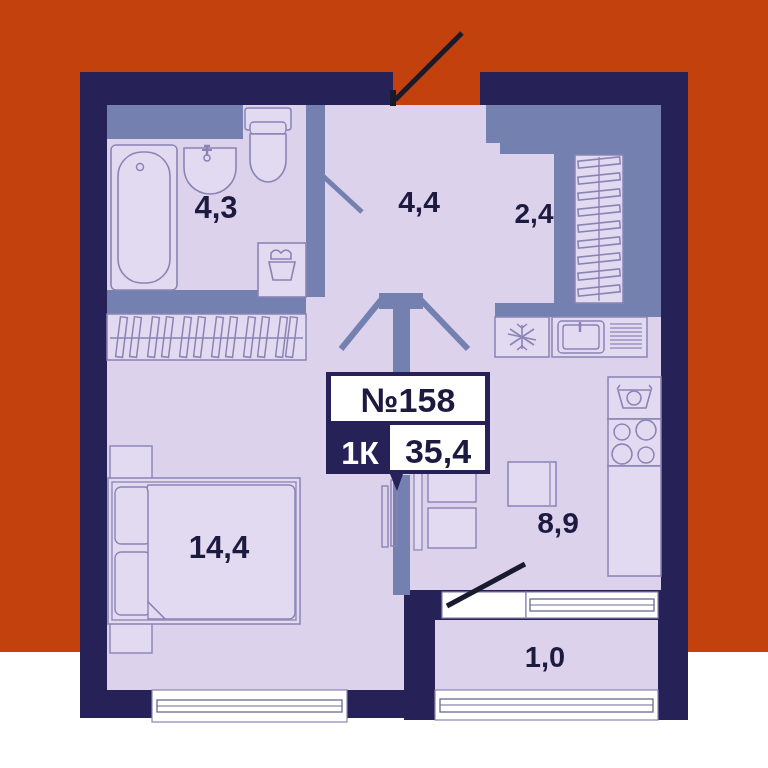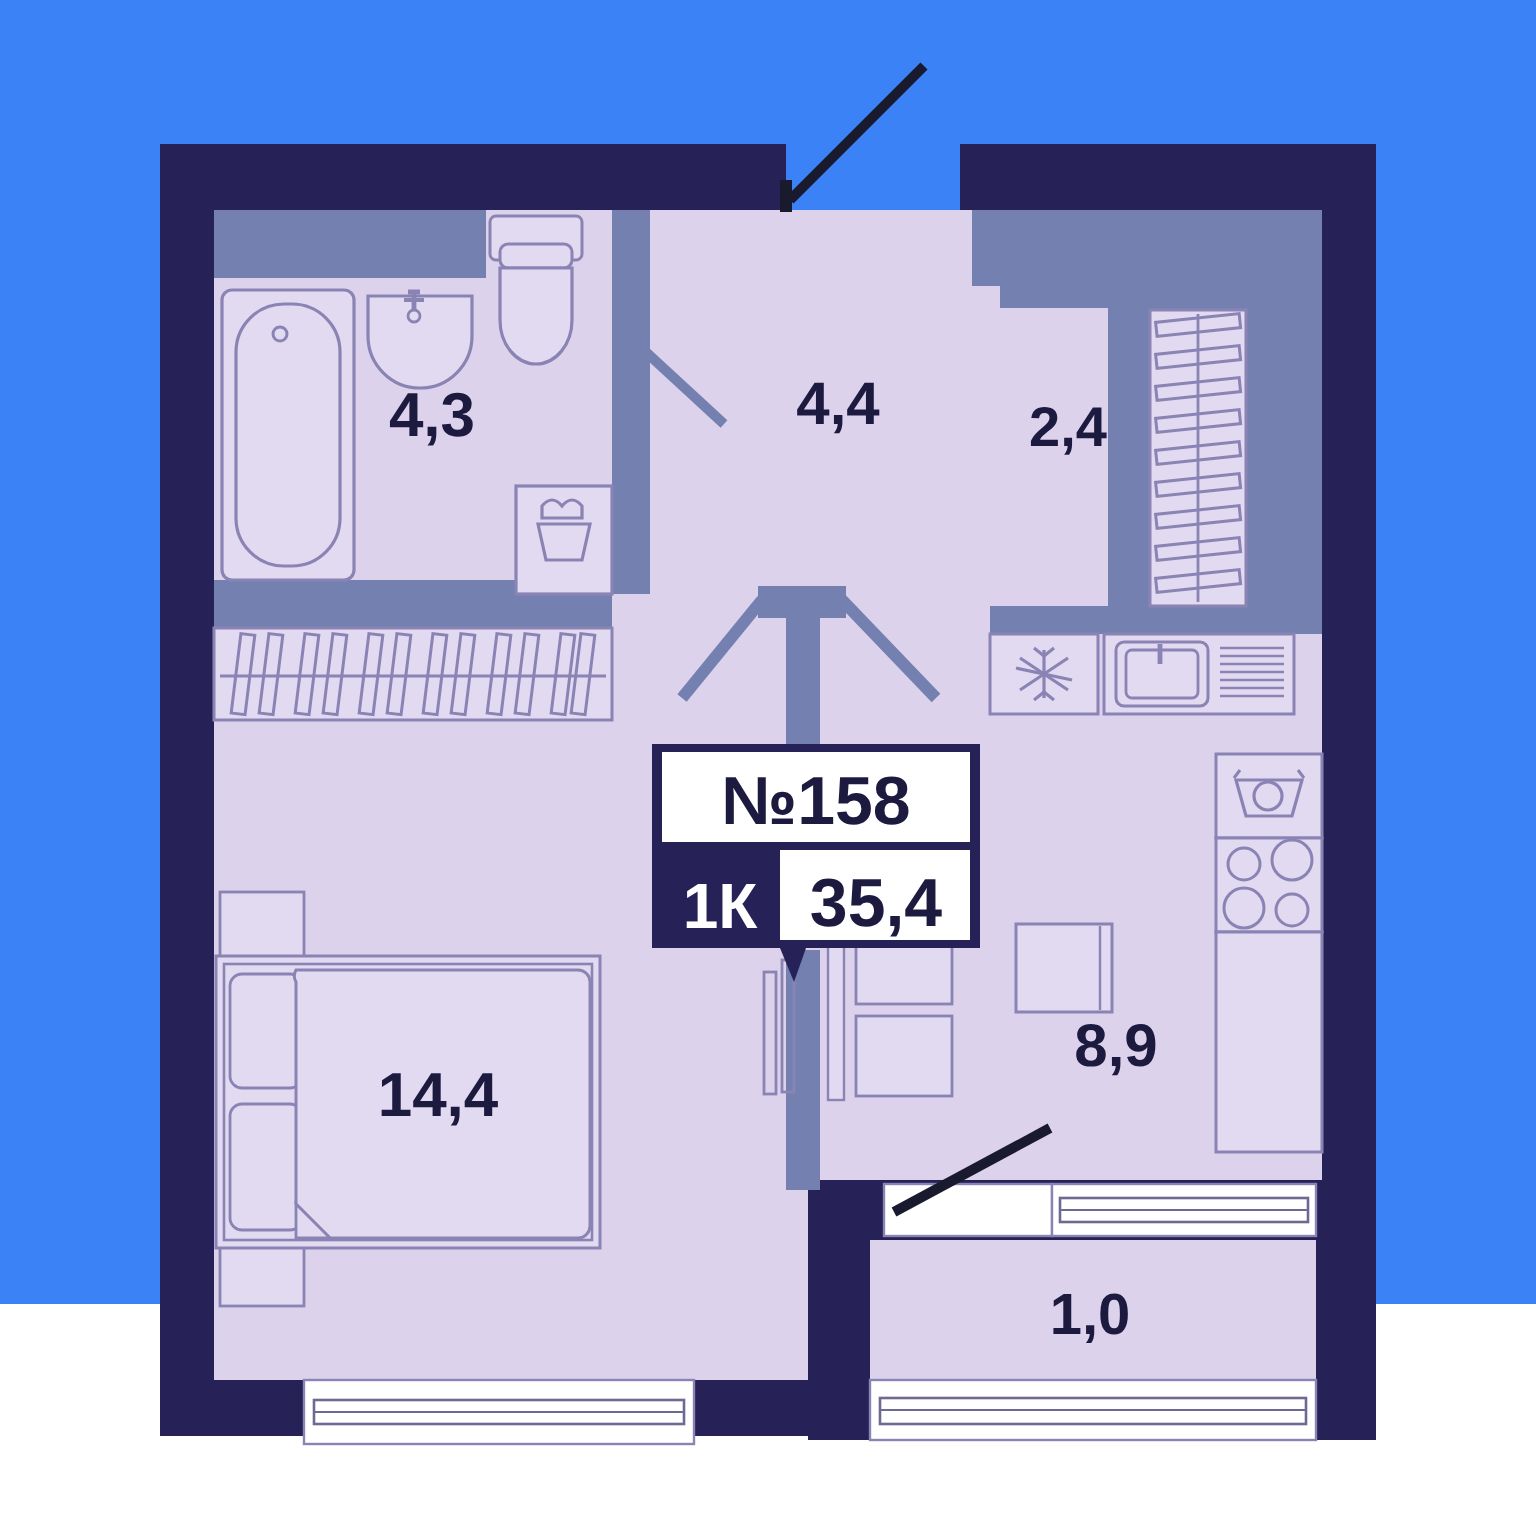--- a/index.html
+++ b/index.html
@@ -10,21 +10,21 @@
   body {
     width: 768px;
     height: 768px;
     font-family: "Liberation Sans", sans-serif;
     overflow: hidden;
   }
   #plan-root {
     position: relative;
     width: 768px;
     height: 652px;
-    background: #3b82f6;
+    background: #c2410c;
   }
   svg.plan-svg {
     display: block;
     width: 768px;
     height: 768px;
   }
   .area-label {
     font-family: "Liberation Sans", sans-serif;
     font-weight: 700;
     fill: #1d1a40;

